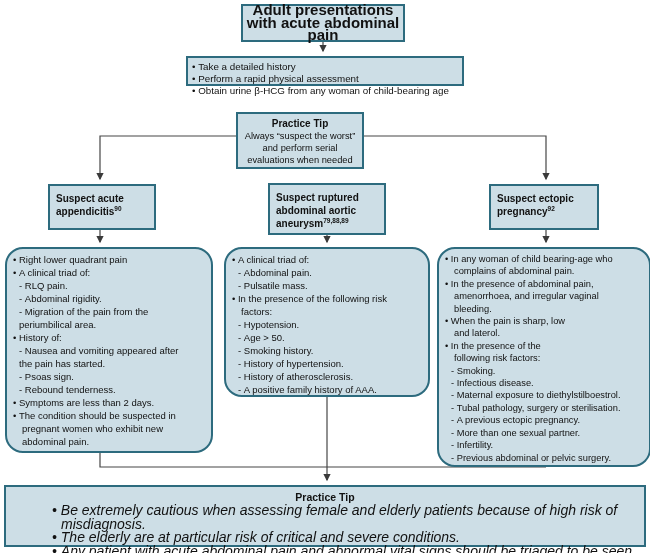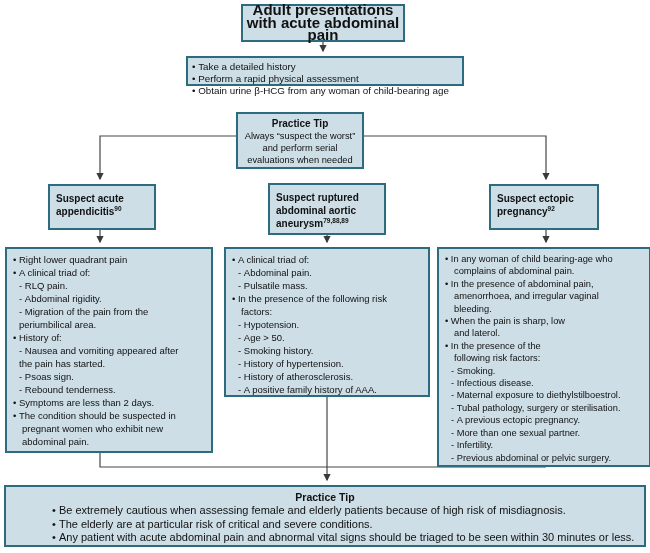--- a/index.html
+++ b/index.html
@@ -35,37 +35,37 @@
 
   
   .branch-box{padding:6px 5px 4px 6px;}
   .branch-box .t{font-weight:bold;font-size:10px;line-height:13px;}
   #b0{left:48px;top:184px;width:108px;height:46px;}
   #b1{left:268px;top:183px;width:118px;height:52px;}
   #b2{left:489px;top:184px;width:110px;height:46px;}
   sup.ref{font-size:6.5px;vertical-align:super;line-height:0;}
 
   
-  .detail{padding:4px 15px 2px 6px;}
+  .detail{padding:4px 15px 2px 6px;border-radius:18px;}
   .detail .item{font-size:9.5px;line-height:13px;white-space:pre-line;}
   #d0{left:5px;top:247px;width:208px;height:206px;}
   #d1{left:224px;top:247px;width:206px;height:150px;}
   #d2{left:437px;top:247px;width:214px;height:220px;}
   #d2 .item{font-size:9.3px;line-height:12.4px;}
 
   
   .item.bullet{padding-left:9px;text-indent:-9px;}
   .item.bullet::before{content:"\2022\00a0";}
   .item.dash{padding-left:6px;text-indent:0;}
   .item.dash::before{content:"-\00a0";}
 
   
   #tip-bottom{left:4px;top:485px;width:642px;height:62px;padding:3px 8px 2px 46px;}
   #tip-bottom .tip-title{font-weight:bold;font-size:10.5px;line-height:14px;text-align:center;margin-right:38px;}
-  #tip-bottom .item{font-size:11px;line-height:13.5px;}
+  #tip-bottom .item{font-size:14px;line-height:13.5px;font-style:italic;}
 </style>
 </head>
 <body>
 
 <div id="stage">
 
   <svg class="connectors" xmlns="http://www.w3.org/2000/svg">
     <defs>
       <marker id="arrow" markerWidth="7" markerHeight="7" refX="5" refY="3" orient="auto">
         <path d="M0,0 L6,3 L0,6 Z" fill="#3a3a3a"></path>

